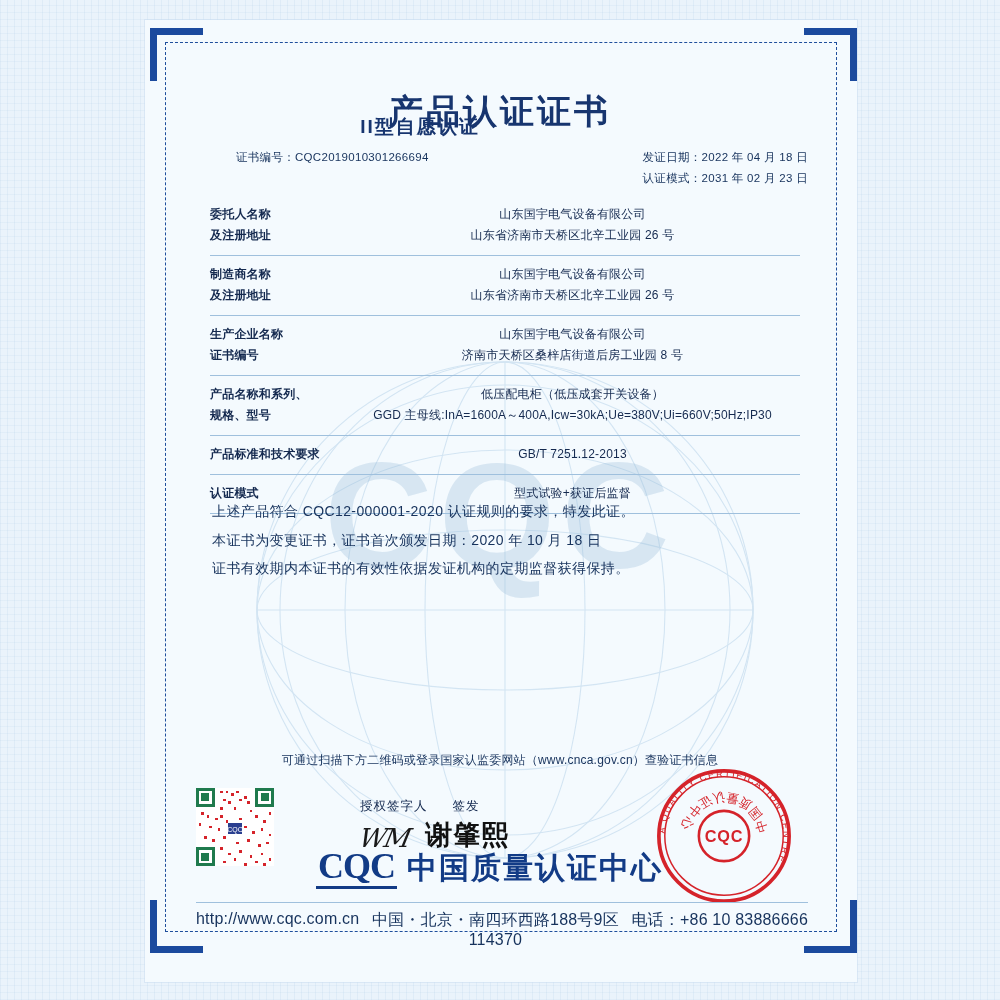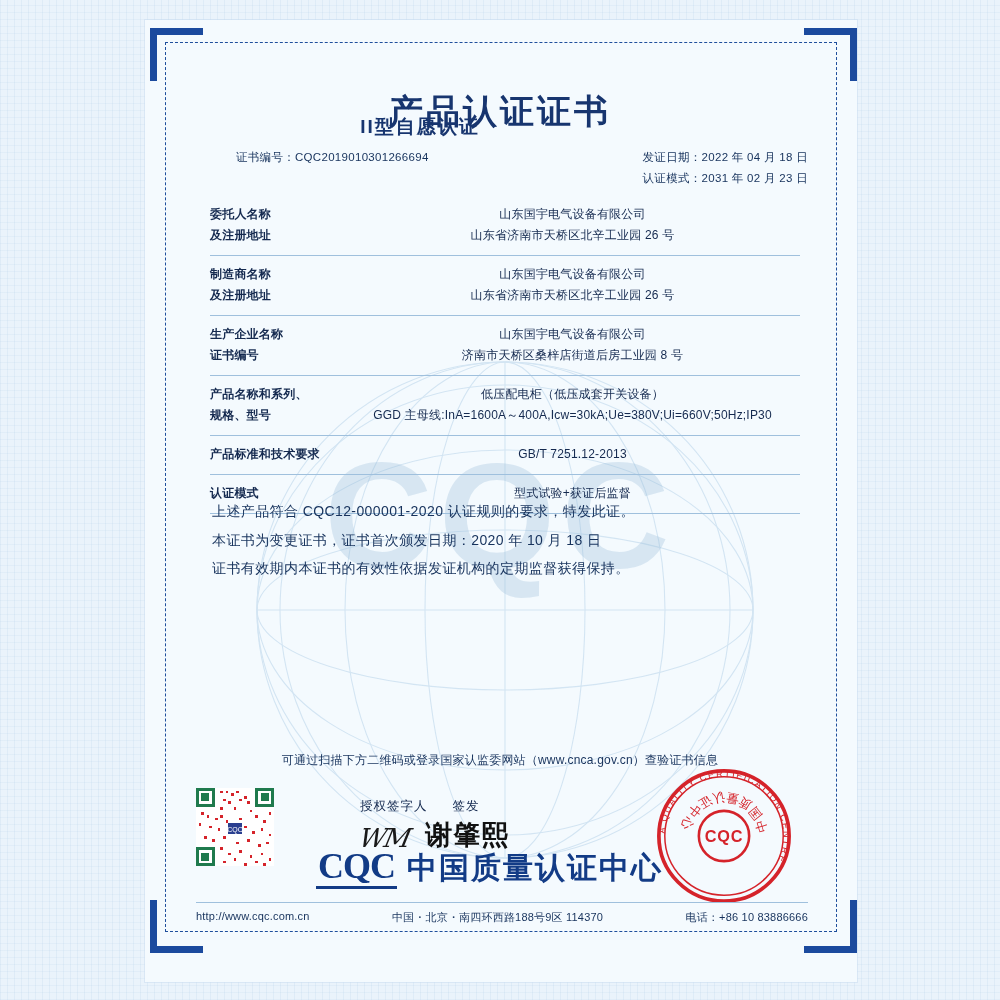--- a/index.html
+++ b/index.html
@@ -279,21 +279,21 @@
     width: 612px;
     border-top: 1px solid #9fc0dd;
   }
   .bottom-row {
     position: absolute;
     left: 196px;
     top: 910px;
     width: 612px;
     display: flex;
     justify-content: space-between;
-    font-size: 11px;
+    font-size: 16px;
     color: #16325c;
     letter-spacing: .2px;
   }
   .bottom-center { flex: 1; text-align: center; }
 </style>
 </head>
 <body>
 
 <div class="page">
 

